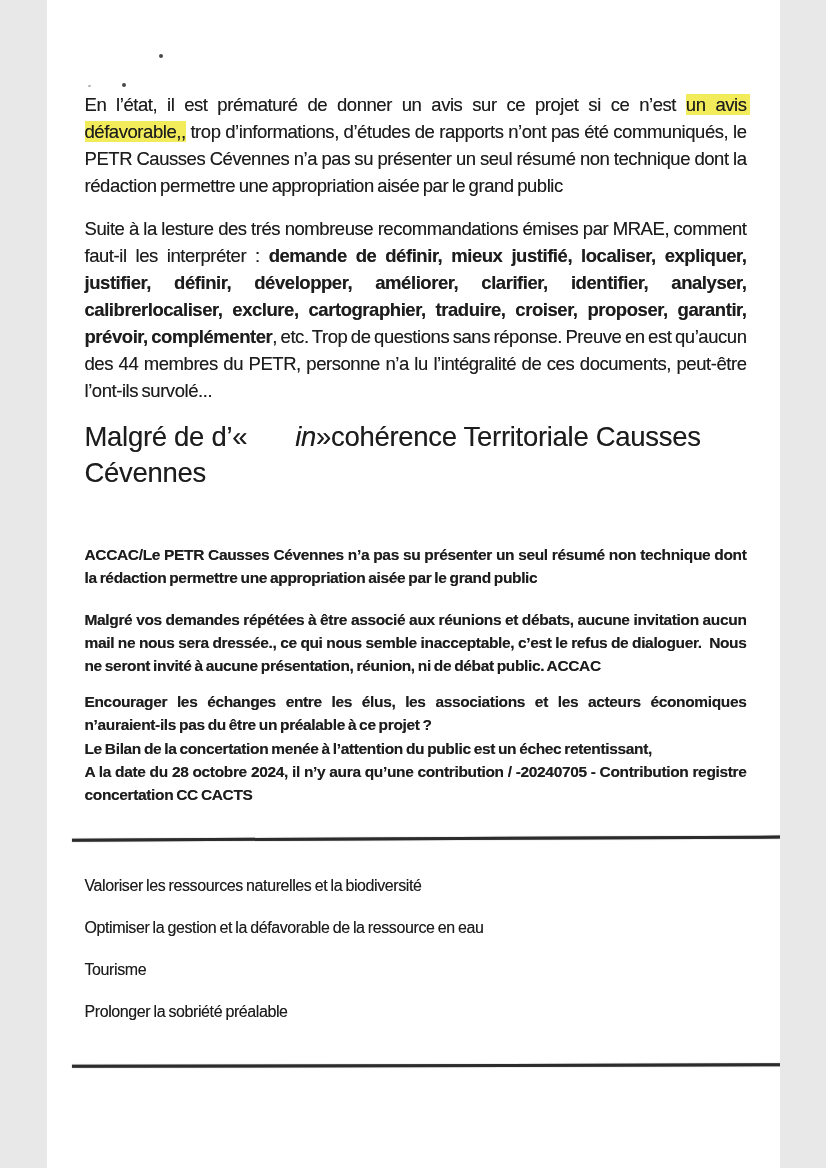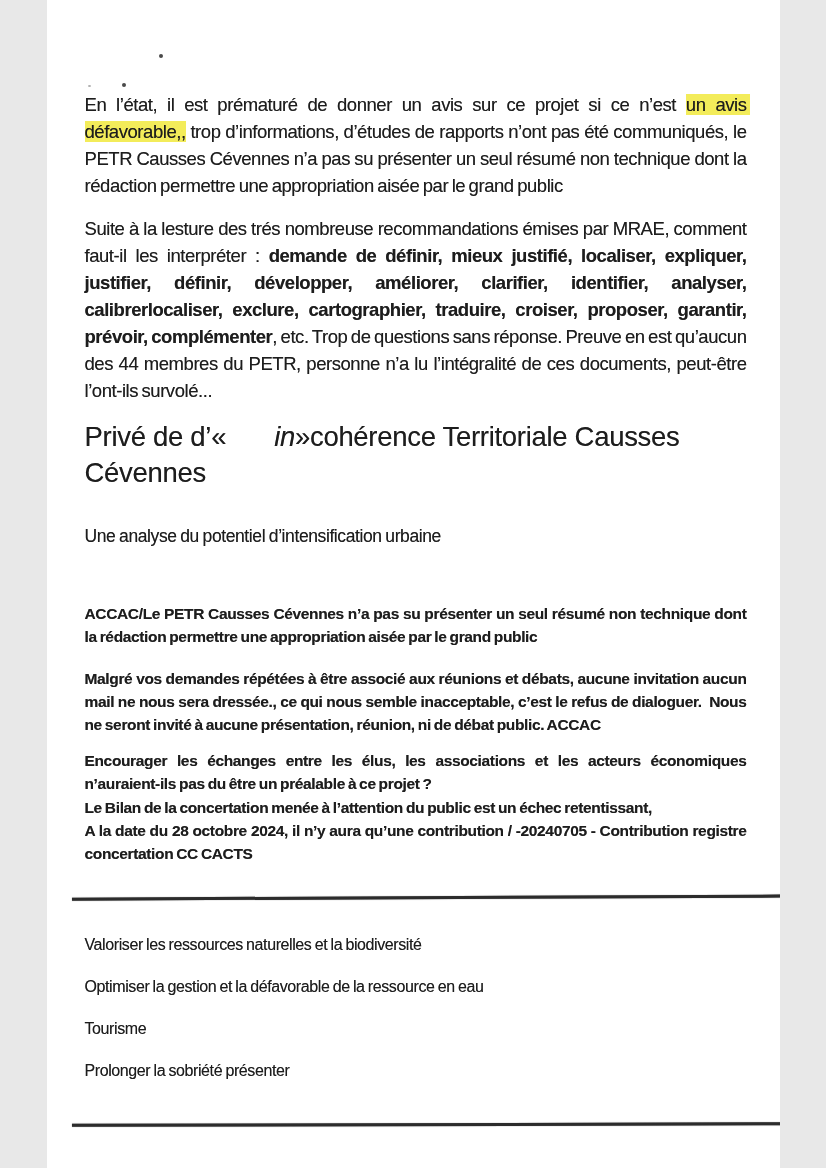--- a/index.html
+++ b/index.html
@@ -120,39 +120,38 @@
   <span class="speck speck-1"></span>
   <span class="speck speck-2"></span>
   <span class="speck speck-3"></span>
 
   <div class="content">
 
     <p class="intro-para first"><span>En l’état, il est prématuré de donner un avis sur ce projet si ce n’est </span><span class="run-highlight">un avis défavorable,,</span><span> trop d’informations, d’études de rapports n’ont pas été communiqués, le PETR Causses Cévennes n’a pas su présenter un seul résumé non technique dont la rédaction permettre une appro­priation aisée par le grand public</span></p>
 
     <p class="intro-para second"><span>Suite à la lesture des trés nombreuse recommandations émises par MRAE, comment faut-il les interpréter : </span><span class="run-bold">demande de définir, mieux justifié, localiser, expliquer, justifier, définir, déve­lopper, améliorer, clarifier, identifier, analyser, calibrerlocaliser, exclure, cartographier, tra­duire, croiser, proposer, garantir, prévoir, complémenter</span><span>, etc. Trop de questions sans ré­ponse. Preuve en est qu’aucun des 44 membres du PETR, personne n’a lu l’intégralité de ces documents, peut-être l’ont-ils survolé...</span></p>
 
-    <h1 class="doc-title"><span>Privé de d’«</span><span class="run-italic">in</span><span>»cohérence Territoriale Causses Cévennes</span></h1>
+    <h1 class="doc-title"><span>Malgré de d’«</span><span class="run-italic">in</span><span>»cohérence Territoriale Causses Cévennes</span></h1>
 
     <div class="subtitle">
-      <div>Une analyse du potentiel d’intensification urbaine</div>
     </div>
 
     <p class="grievance g1"><span>ACCAC/Le PETR Causses Cévennes n’a pas su présenter un seul résumé non technique dont la rédaction per­mettre une appropriation aisée par le grand public</span></p>
 
     <p class="grievance g2"><span>Malgré vos demandes répétées à être associé aux réunions et débats, aucune invitation aucun mail ne nous sera dressée., ce qui nous semble inacceptable, c’est le refus de dialoguer.  Nous ne seront invité à aucune présentation, réunion, ni de débat public. ACCAC</span></p>
 
 
     <p class="grievance g4"><span>Encourager les échanges entre les élus, les associations et les acteurs économiques n’auraient-ils pas du être un préalable à ce projet ?</span></p>
 
     <p class="grievance g5"><span>Le Bilan de la concertation menée à l’attention du public est un échec retentissant,
 A la date du 28 octobre 2024, il n’y aura qu’une contribution / -20240705 - Contribution registre concerta­tion CC CACTS</span></p>
 
     <div class="rule rule-1"></div>
 
     <p class="theme-item t1">Valoriser les ressources naturelles et la biodiversité</p>
     <p class="theme-item t2">Optimiser la gestion et la défavorable de la ressource en eau</p>
     <p class="theme-item t3">Tourisme</p>
-    <p class="theme-item t4">Prolonger la sobriété présenter</p>
+    <p class="theme-item t4">Prolonger la sobriété préalable</p>
 
     <div class="rule rule-2"></div>
 
   </div>
 </div>
 
 </body></html>

